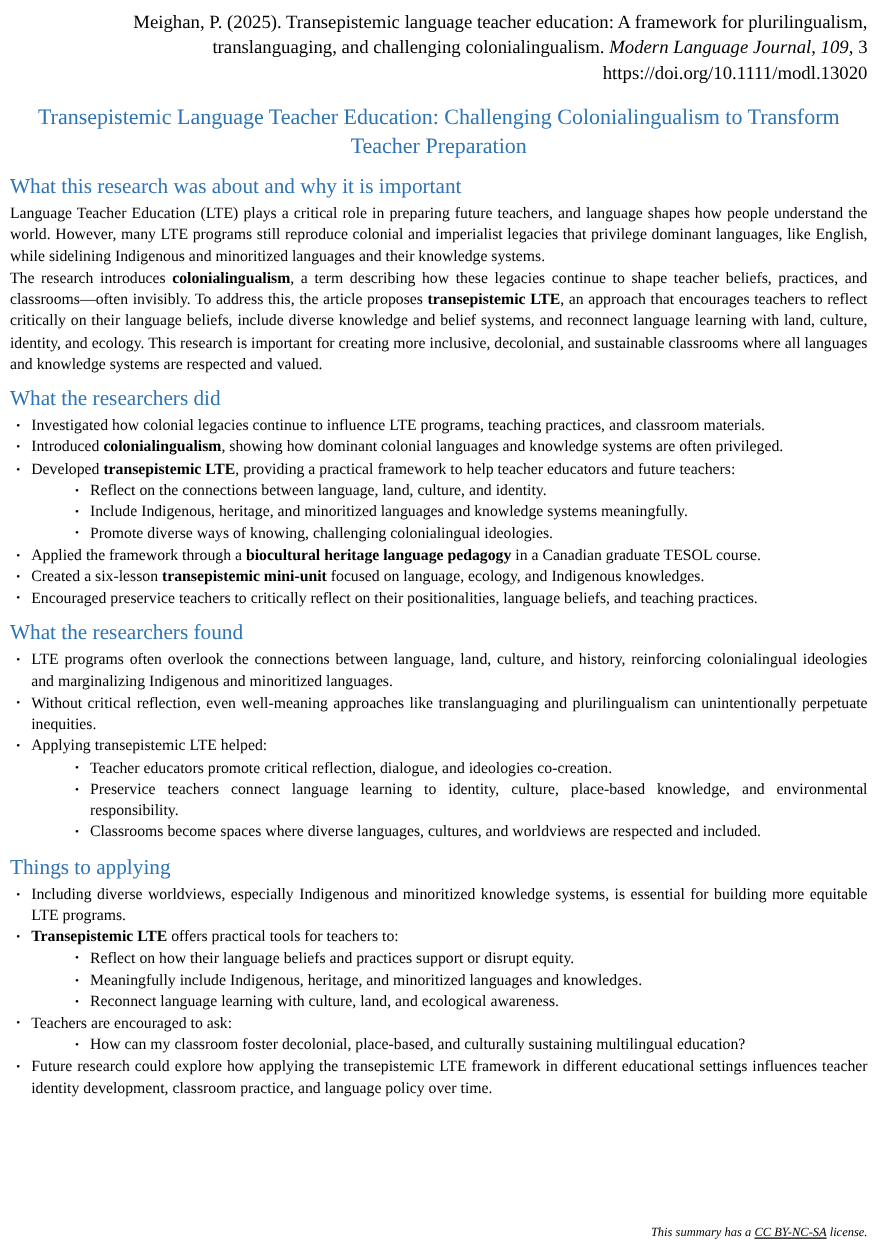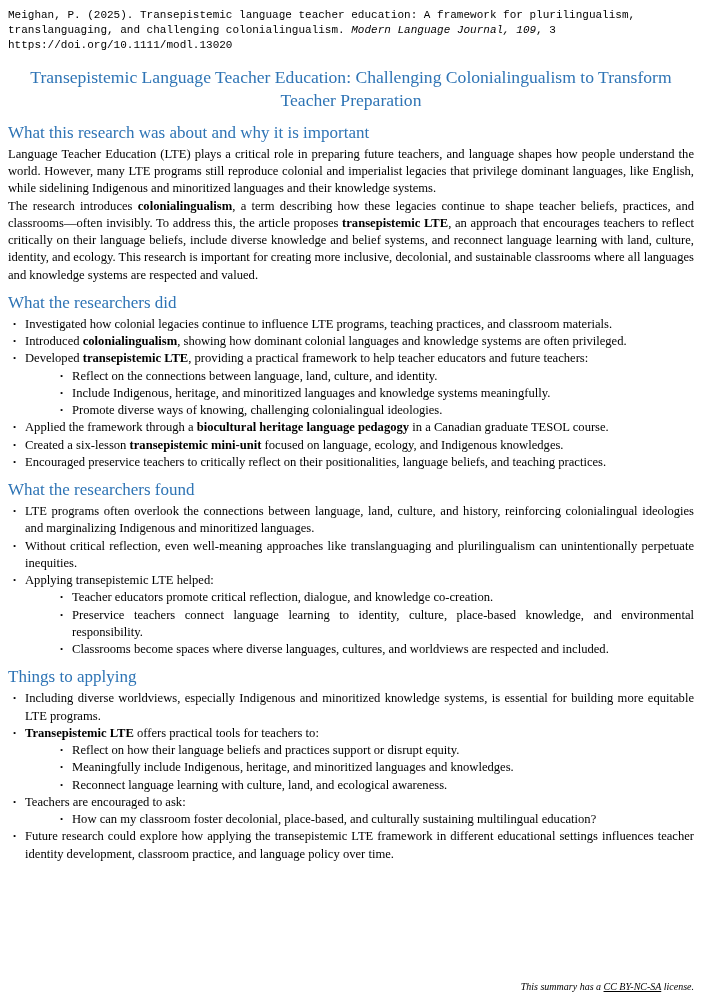--- a/index.html
+++ b/index.html
@@ -7,25 +7,24 @@
     width: 702px;
     min-height: 1000px;
     box-sizing: border-box;
     padding: 8px 8px 8px 8px;
     font-family: "Liberation Serif", serif;
     color: #000000;
     display: flex;
     flex-direction: column;
   }
   .citation {
-    text-align: left;
-    font-size: 11px;
+    text-align: right;
+    font-size: 15px;
     line-height: 1.35;
     margin: 0 0 4px 0;
-    font-family: Liberation Mono, monospace;
   }
   .title {
     color: #2E74B5;
     font-size: 17.6px;
     line-height: 1.32;
     font-weight: normal;
     margin: 9px 0 2px 0;
     text-align: center;
   }
   .section-heading {
@@ -125,21 +124,21 @@
       <div class="bullet l1">
         <span class="marker">•</span>
         <span class="text"><span>Without critical reflection, even well-meaning approaches like translanguaging and plurilingualism can unintentionally perpetuate inequities.</span></span>
       </div>
       <div class="bullet l1">
         <span class="marker">•</span>
         <span class="text"><span>Applying transepistemic LTE helped:</span></span>
       </div>
       <div class="bullet l2">
         <span class="marker">•</span>
-        <span class="text"><span>Teacher educators promote critical reflection, dialogue, and knowledge co-creation.</span></span>
+        <span class="text"><span>Teacher educators promote critical reflection, dialogue, and ideologies co-creation.</span></span>
       </div>
       <div class="bullet l2">
         <span class="marker">•</span>
         <span class="text"><span>Preservice teachers connect language learning to identity, culture, place-based knowledge, and environmental responsibility.</span></span>
       </div>
       <div class="bullet l2">
         <span class="marker">•</span>
         <span class="text"><span>Classrooms become spaces where diverse languages, cultures, and worldviews are respected and included.</span></span>
       </div>
       <h2 class="section-heading">Things to applying</h2>

